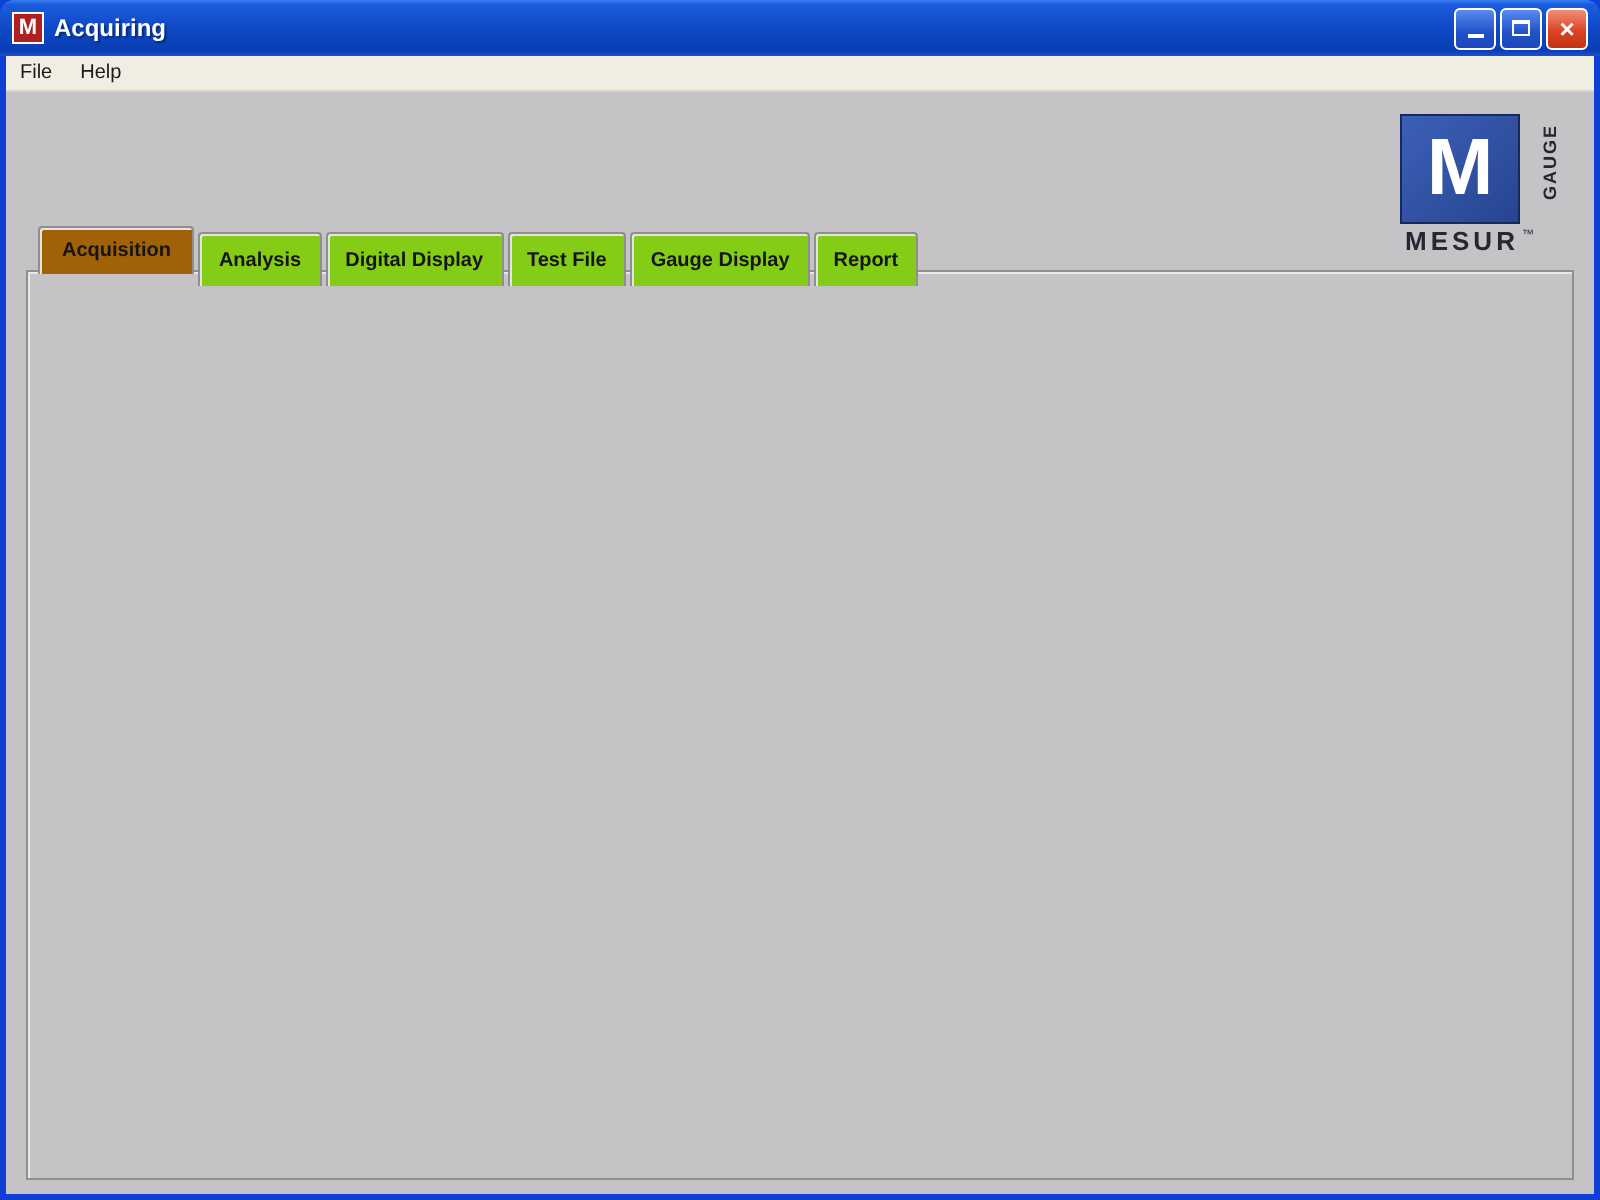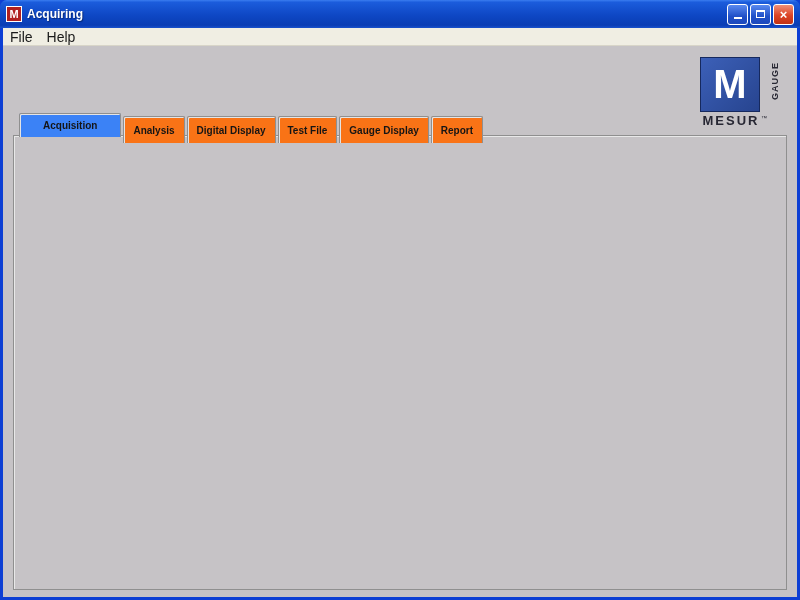--- a/index.html
+++ b/index.html
@@ -12,37 +12,37 @@
     font-weight:bold;font-size:11px;display:flex;align-items:center;justify-content:center;margin-right:5px;}
   .titletext{color:#fff;font-weight:bold;font-size:12px;text-shadow:1px 1px 1px #062a7a;}
   .winbtns{margin-left:auto;display:flex;gap:2px;}
   .wbtn{width:21px;height:21px;border:1px solid #fff;border-radius:3px;display:flex;align-items:center;justify-content:center;}
   .wbtn.blue{background:linear-gradient(180deg,#5a8af0,#2050c8 60%,#1c48bc);}
   .wbtn.red{background:linear-gradient(180deg,#f09078,#dd4426 55%,#c23214);color:#fff;font-size:13px;font-weight:bold;line-height:1;}
   .glyph-min{width:8px;height:7px;border-bottom:2px solid #fff;margin-top:3px;}
   .glyph-max{width:9px;height:8px;border:1px solid #fff;border-top:2px solid #fff;}
   #content{position:absolute;left:3px;top:28px;width:794px;height:569px;background:#c6c3c6;}
   #menubar{position:absolute;left:0;top:0;width:100%;height:18px;background:#f0eee3;
-    font-size:14px;color:#1a1a1a;display:flex;align-items:center;border-bottom:1px solid #d8d5c8;}
+    font-size:10px;color:#1a1a1a;display:flex;align-items:center;border-bottom:1px solid #d8d5c8;}
   .menuitem{padding:0 7px;}
   
   #logo{position:absolute;left:694px;top:29px;width:92px;height:74px;}
   #logo .mbox{position:absolute;left:3px;top:0;width:60px;height:55px;background:linear-gradient(135deg,#3c60b8,#27448f);
     border:1px solid #16295e;color:#fff;font-weight:bold;font-size:40px;display:flex;align-items:center;justify-content:center;}
   #logo .mesur{position:absolute;left:0px;top:56px;width:68px;text-align:center;font-weight:bold;font-size:13px;letter-spacing:2px;color:#272733;}
   #logo .gauge{position:absolute;left:50px;top:19px;transform:rotate(-90deg);transform-origin:center;
     font-weight:bold;font-size:9px;letter-spacing:1px;color:#272733;width:56px;text-align:center;}
   #logo .tm{position:absolute;left:64px;top:58px;font-size:6px;color:#272733;}
   
   #tabbar{position:absolute;left:16px;top:85px;height:23px;display:flex;z-index:3;}
-  .tab{height:20px;margin-top:3px;margin-right:2px;padding:13px 9px;background:#f97316;
+  .tab{height:20px;margin-top:3px;margin-right:2px;padding:13px 9px;background:#84cc16;
     border:1px solid #8f8f8f;border-bottom:none;border-radius:2px 2px 0 0;
     font-size:10px;font-weight:bold;color:#151515;display:flex;align-items:center;
     box-shadow:inset 1px 1px 0 #e4e4e4;}
-  .tab.sel{height:24px;margin-top:0;background:#3b82f6;padding:0 23px;z-index:4;position:relative;}
+  .tab.sel{height:24px;margin-top:0;background:#a16207;padding:0 11px;z-index:4;position:relative;}
   #tabpanel{position:absolute;left:10px;top:107px;width:774px;height:455px;border:1px solid #8f8f8f;
     box-shadow:inset 1px 1px 0 #e8e8e8;background:#c6c3c6;z-index:1;}
   .lbl{position:absolute;font-size:11px;font-weight:bold;color:#101010;white-space:nowrap;}
   .small{font-size:10px;font-weight:normal;}
   .sunken{position:absolute;background:#eae8e2;border:1px solid;border-color:#6f6f6f #fafafa #fafafa #6f6f6f;
     font-size:10px;color:#1a1a1a;display:flex;align-items:center;justify-content:center;}
   .whitefld{position:absolute;background:#fff;border:1px solid #6f6f6f;font-size:10px;color:#111;
     display:flex;align-items:center;padding-left:3px;}
   .raised{position:absolute;background:linear-gradient(180deg,#dfddde,#c5c2c5);border:2px solid;
     border-color:#fafafa #6a6a6a #6a6a6a #fafafa;display:flex;align-items:center;justify-content:center;

